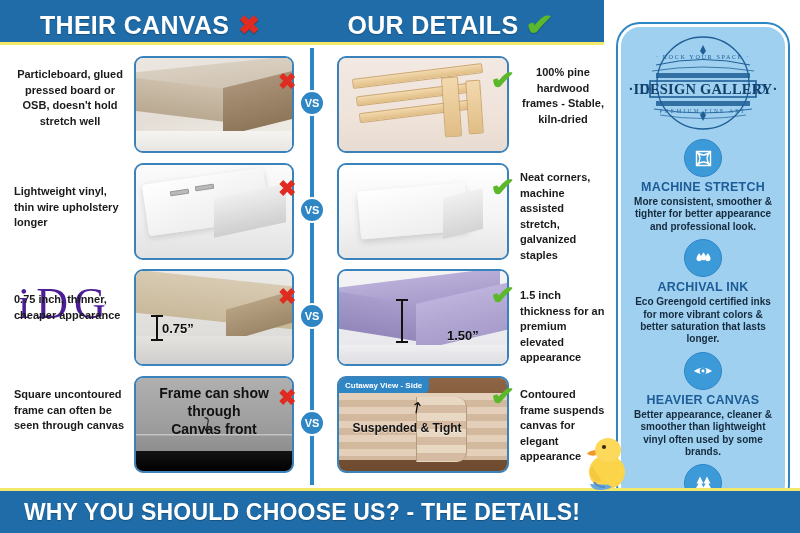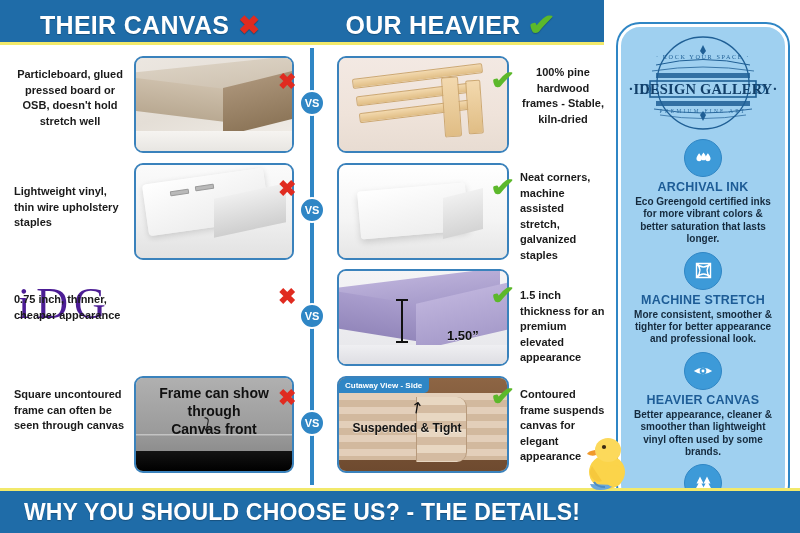--- a/index.html
+++ b/index.html
@@ -293,21 +293,21 @@
 
 <div class="page">
 
   <div class="header">
     <div class="header-inner">
       <div class="hdr-col">
         <span class="hdr-text">THEIR CANVAS</span>
         <span class="x-mark">✖</span>
       </div>
       <div class="hdr-col">
-        <span class="hdr-text">OUR HEAVIER</span>
+        <span class="hdr-text">OUR DETAILS</span>
         <span class="check-mark">✔</span>
       </div>
     </div>
   </div>
 
   <div class="body-area">
 
     <div class="watermark">iDG</div>
 
     <div class="divider"></div>
@@ -335,21 +335,21 @@
           <div class="pine-bar b3"></div>
           <div class="pine-bar v1"></div>
           <div class="pine-bar v2"></div>
         </div>
       </div>
       <span class="mark-overlay c-overlay" style="left:492px; top:14px;">✔</span>
       <div class="cell-text right-text">100% pine hardwood frames - Stable, kiln-dried</div>
     </div>
 
     <div class="row row-2">
-      <div class="cell-text left-text" style="top:24px;">Lightweight vinyl, thin wire upholstery staples</div>
+      <div class="cell-text left-text" style="top:24px;">Lightweight vinyl, thin wire upholstery longer</div>
       <div class="photo photo-left">
         <div class="img-surface vin-bg">
           <div class="vin-face"></div>
           <div class="vin-edge"></div>
           <div class="vin-staple s1"></div>
           <div class="vin-staple s2"></div>
         </div>
       </div>
       <span class="mark-overlay x-overlay" style="left:278px; top:18px;">✖</span>
 
@@ -358,20 +358,31 @@
           <div class="neat-face"></div>
           <div class="neat-side"></div>
         </div>
       </div>
       <span class="mark-overlay c-overlay" style="left:492px; top:14px;">✔</span>
       <div class="cell-text right-text" style="top:10px;">Neat corners, machine assisted stretch, galvanized staples</div>
     </div>
 
     <div class="row row-3">
       <div class="cell-text left-text" style="top:26px;">0.75 inch, thinner, cheaper appearance</div>
+      <div class="photo photo-left">
+        <div class="img-surface slab-bg">
+          <div class="slab-top"></div>
+          <div class="slab-edge"></div>
+          <div class="slab-floor"></div>
+        </div>
+        <div class="dim" style="left:20px; top:44px;">
+          <div class="dim-bar" style="height:26px;"></div>
+          <span class="dim-text">0.75”</span>
+        </div>
+      </div>
       <span class="mark-overlay x-overlay" style="left:278px; top:20px;">✖</span>
 
       <div class="photo photo-right">
         <div class="img-surface pur-bg">
           <div class="pur-top"></div>
           <div class="pur-front"></div>
           <div class="pur-side"></div>
           <div class="pur-floor"></div>
         </div>
         <div class="dim" style="left:62px; top:28px;gap:44px;">
@@ -439,37 +450,37 @@
           <path d="M77 86 l3 -6 -3 -4 -3 4 z" fill="#1f5f95"></path>
           <text x="77" y="24" text-anchor="middle" font-family="'Liberation Serif', serif" font-size="6.2" letter-spacing="1.6" fill="#1f5f95">· ROCK YOUR SPACE ·</text>
           <text x="77" y="59" text-anchor="middle" font-family="'Liberation Serif', serif" font-size="14.5" font-weight="bold" letter-spacing="0.2" fill="#123f69">·IDESIGN GALLERY·</text>
           <text x="77" y="78" text-anchor="middle" font-family="'Liberation Serif', serif" font-size="5.4" letter-spacing="2.3" fill="#2a6a9e">PREMIUM FINE ART</text>
         </svg>
       </div>
 
       <div class="feature">
         <div class="feat-icon">
           <svg viewBox="0 0 24 24" width="21" height="21">
+            <path d="M4 4 h16 v16 h-16 z M4 4 q8 8 0 16 M20 4 q-8 8 0 16 M4 4 q8 8 16 0 M4 20 q8 -8 16 0" fill="none" stroke="#fff" stroke-width="1.6"></path>
+          </svg>
+        </div>
+        <div class="feat-title">MACHINE STRETCH</div>
+        <div class="feat-body">More consistent, smoother &amp; tighter for better appearance and professional look.</div>
+      </div>
+
+      <div class="feature">
+        <div class="feat-icon">
+          <svg viewBox="0 0 24 24" width="21" height="21">
             <path d="M7 6 c2.3 3 3 4.6 3 6 a3 3 0 0 1 -6 0 c0 -1.4 0.7 -3 3 -6z" fill="#fff"></path>
             <path d="M12 5 c2.3 3 3 4.6 3 6 a3 3 0 0 1 -6 0 c0 -1.4 0.7 -3 3 -6z" fill="#fff"></path>
             <path d="M17 6 c2.3 3 3 4.6 3 6 a3 3 0 0 1 -6 0 c0 -1.4 0.7 -3 3 -6z" fill="#fff"></path>
           </svg>
         </div>
         <div class="feat-title">ARCHIVAL INK</div>
         <div class="feat-body">Eco Greengold certified inks for more vibrant colors &amp; better saturation that lasts longer.</div>
-      </div>
-
-      <div class="feature">
-        <div class="feat-icon">
-          <svg viewBox="0 0 24 24" width="21" height="21">
-            <path d="M4 4 h16 v16 h-16 z M4 4 q8 8 0 16 M20 4 q-8 8 0 16 M4 4 q8 8 16 0 M4 20 q8 -8 16 0" fill="none" stroke="#fff" stroke-width="1.6"></path>
-          </svg>
-        </div>
-        <div class="feat-title">MACHINE STRETCH</div>
-        <div class="feat-body">More consistent, smoother &amp; tighter for better appearance and professional look.</div>
       </div>
 
       <div class="feature">
         <div class="feat-icon">
           <svg viewBox="0 0 24 24" width="22" height="22">
             <path d="M2 12 q10 -7 20 0 q-10 7 -20 0z" fill="#fff"></path>
             <circle cx="12" cy="12" r="3.6" fill="#3d9ad8"></circle>
             <circle cx="12" cy="12" r="1.6" fill="#fff"></circle>
           </svg>
         </div>

